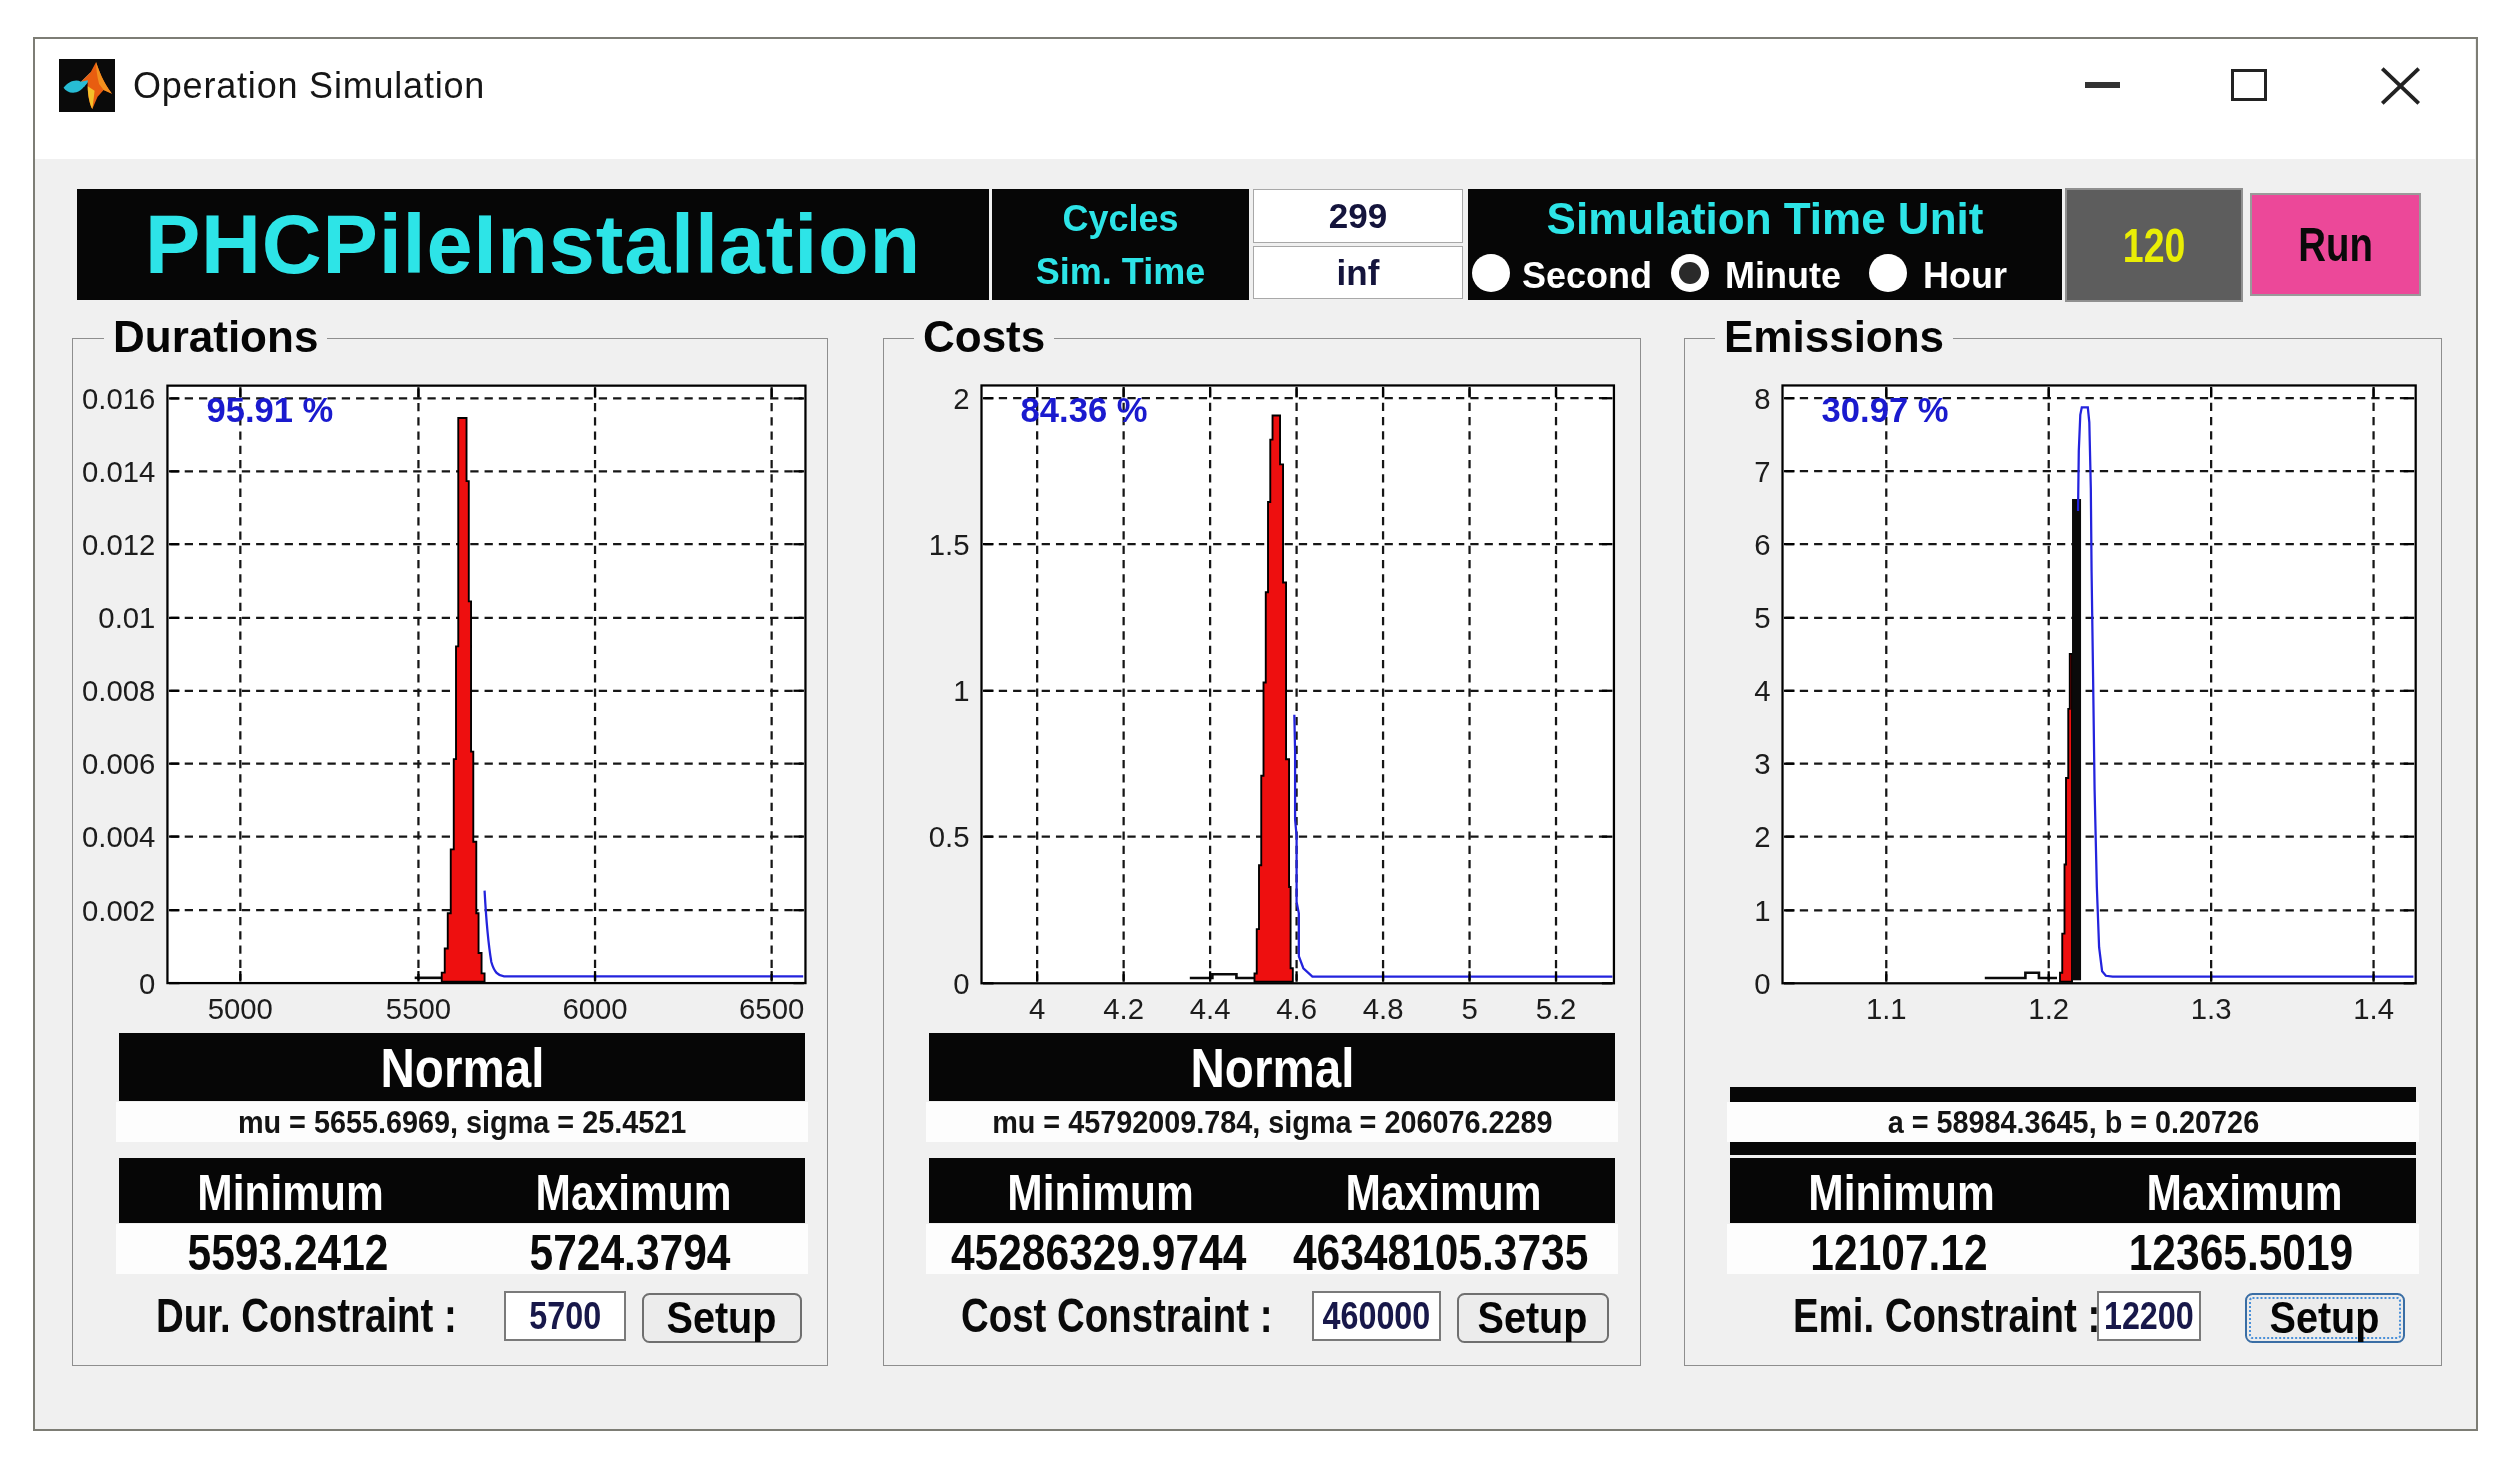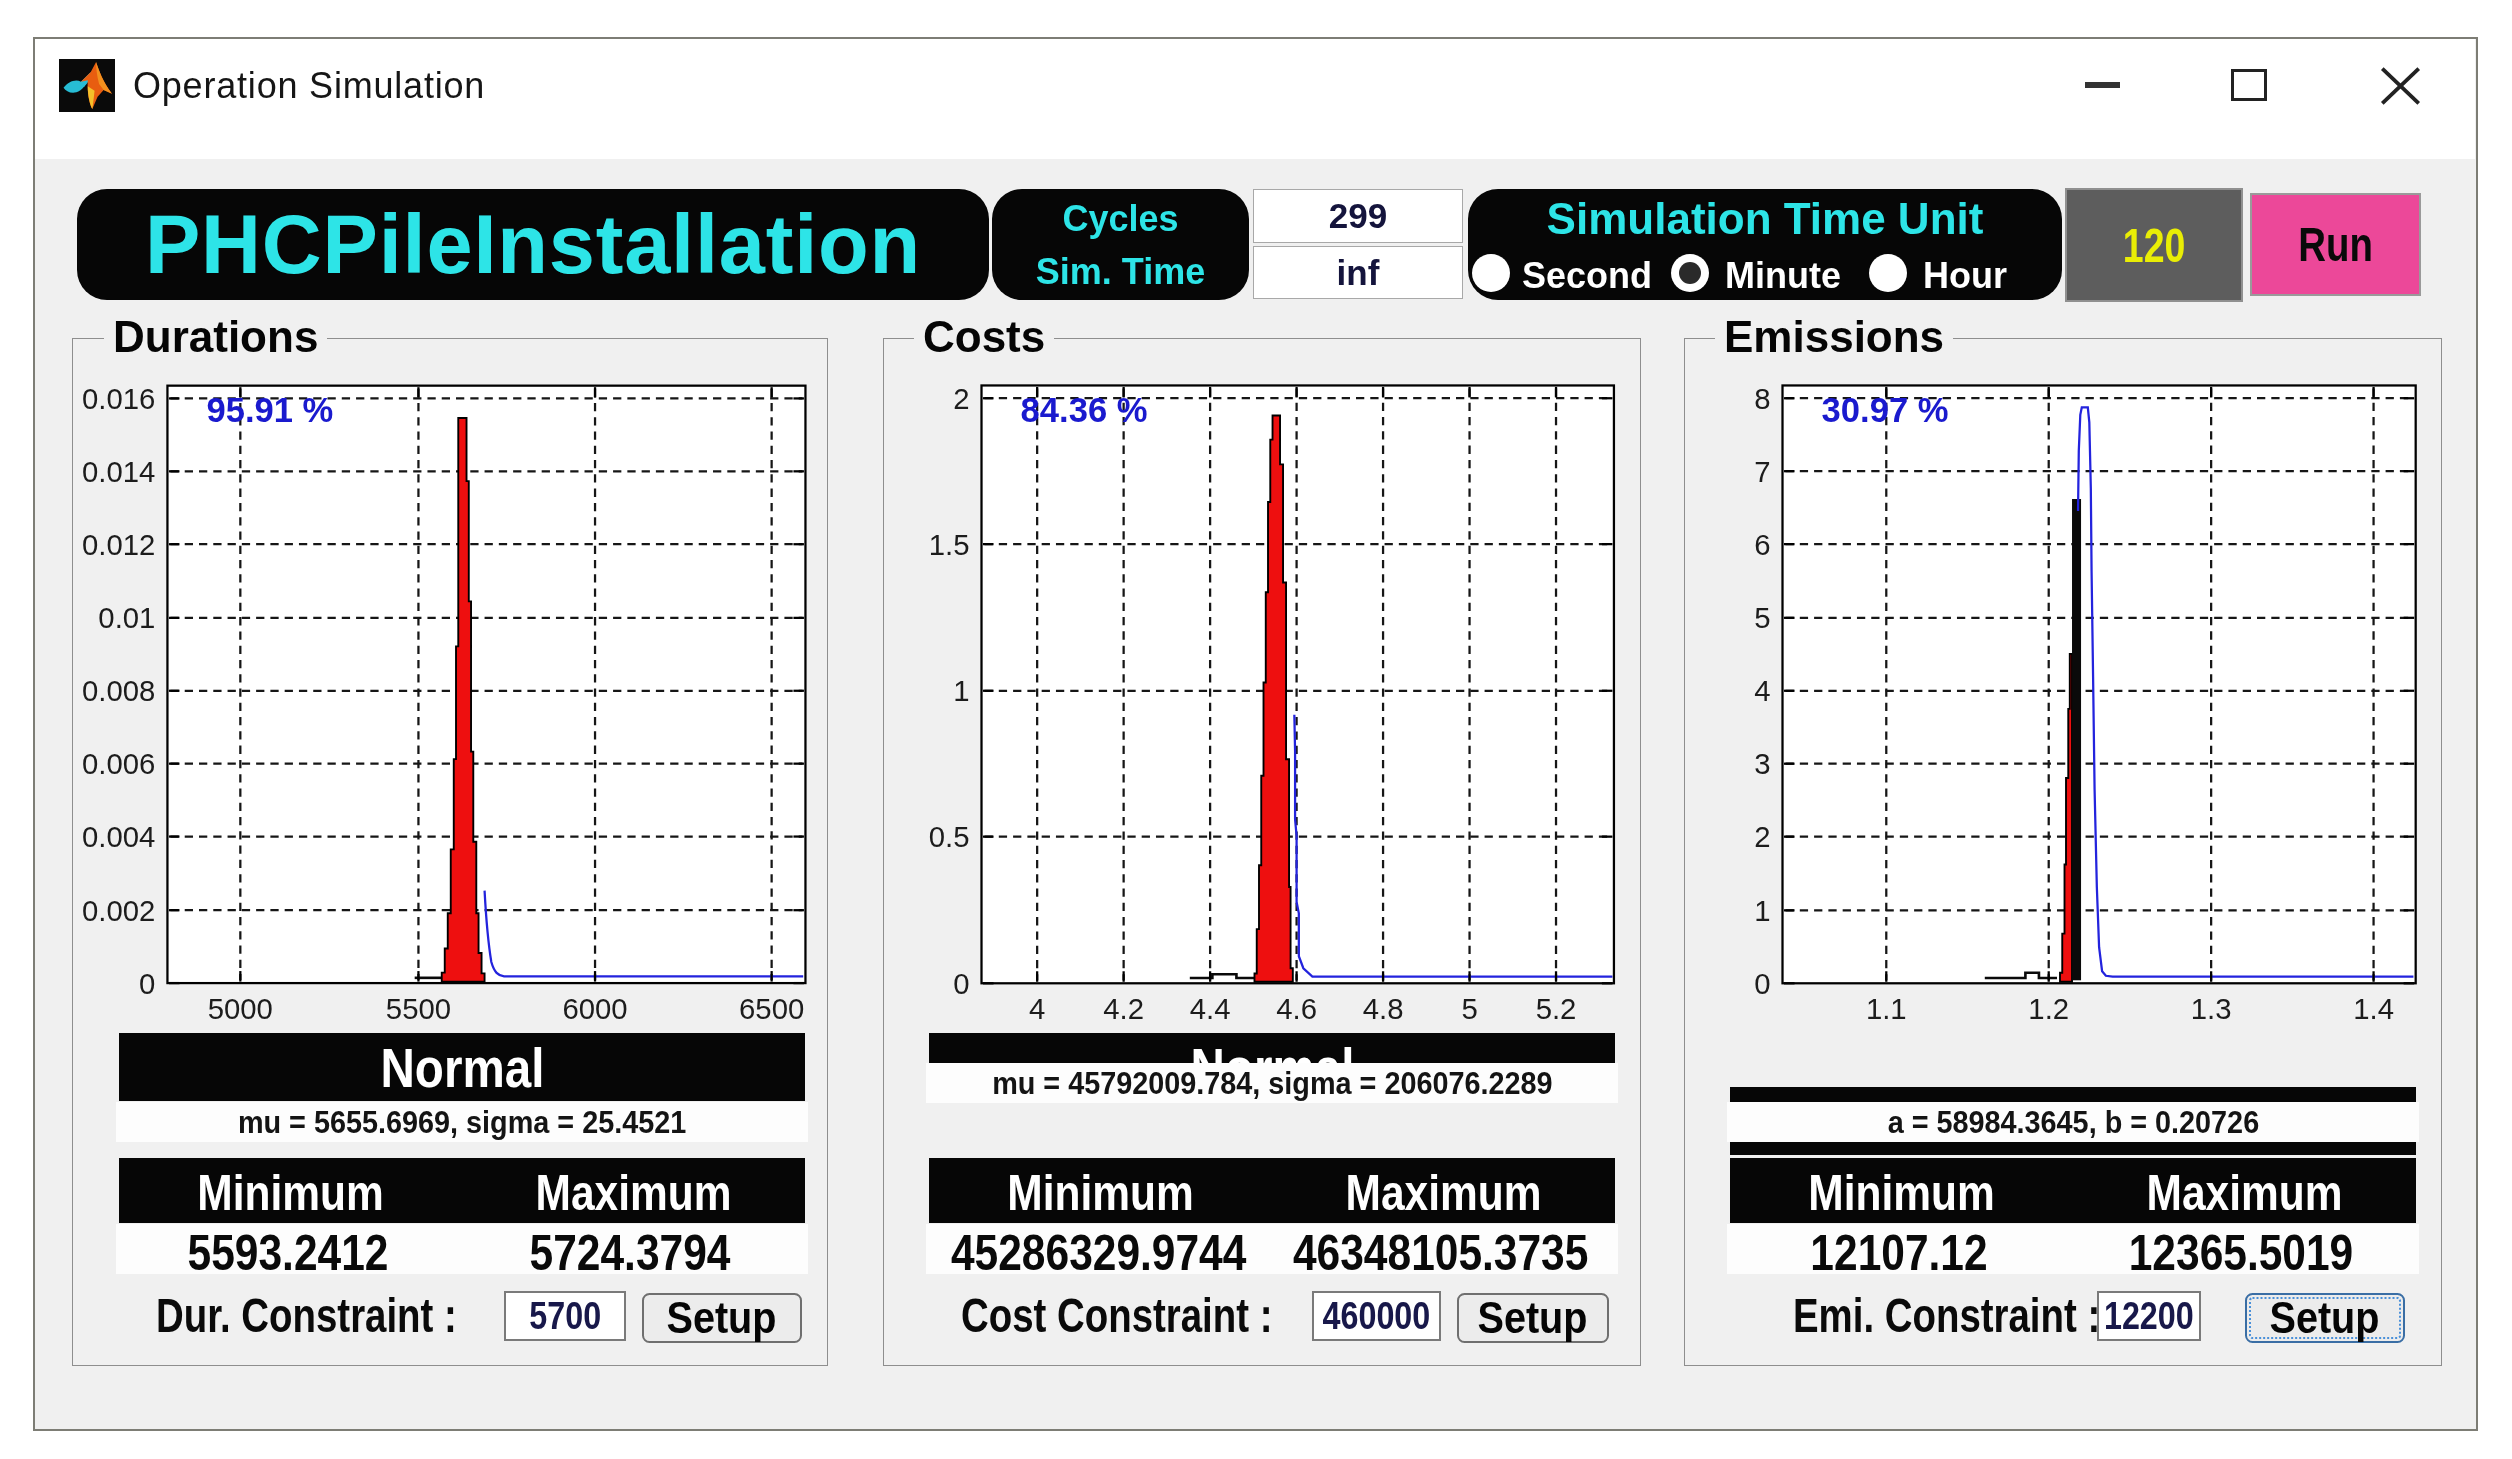--- a/index.html
+++ b/index.html
@@ -2,21 +2,21 @@
 <html style="font-size:12px"><head><meta charset="utf-8"><title>Operation Simulation</title>
 <style>
 html,body{margin:0;padding:0;background:#ffffff;}
 #page{position:relative;width:2512px;height:1459px;background:#ffffff;overflow:hidden;
   font-family:"Liberation Sans",sans-serif;}
 #page *{box-sizing:border-box;}
 .abs{position:absolute;}
 #win{position:absolute;left:33px;top:37px;width:2445px;height:1394px;border:2.3px solid #7d7d75;background:#f0f0f0;}
 #titlebar{position:absolute;left:35px;top:39px;width:2440px;height:120px;background:#ffffff;}
 #title{position:absolute;left:133px;top:65px;font-size:36px;color:#161616;letter-spacing:0.8px;white-space:nowrap;}
-.blackbox{position:absolute;background:#060606;border-radius:30px;}
+.blackbox{position:absolute;background:#060606;}
 .cy{color:#2de4e7;font-weight:bold;}
 .cond{display:inline-block;transform:scaleX(0.85);transform-origin:center center;white-space:nowrap;}
 .flexc{display:flex;align-items:center;justify-content:center;}
 .blk{position:absolute;background:#060606;display:flex;align-items:center;justify-content:center;}
 .wrow{position:absolute;background:#fdfdfd;display:flex;align-items:center;justify-content:center;}
 .bw74{font-size:56px;font-weight:bold;color:#ffffff;}
 .bw66{font-size:50px;font-weight:bold;color:#ffffff;top:6px;}
 .bk66{font-size:50px;font-weight:bold;color:#0a0a0a;top:0px;}
 .mu{font-size:32px;color:#141414;font-weight:bold;transform:scaleX(0.9);display:inline-block;white-space:nowrap;}
 .clab{position:absolute;display:flex;align-items:center;font-size:48px;font-weight:bold;color:#0a0a0a;}
@@ -223,21 +223,21 @@
 <text x="1289" y="544" text-anchor="end" font-family="Liberation Sans, sans-serif" font-size="39" fill="#1c1c1c">2</text>
 <text x="1289" y="738" text-anchor="end" font-family="Liberation Sans, sans-serif" font-size="39" fill="#1c1c1c">1.5</text>
 <text x="1289" y="933" text-anchor="end" font-family="Liberation Sans, sans-serif" font-size="39" fill="#1c1c1c">1</text>
 <text x="1289" y="1127" text-anchor="end" font-family="Liberation Sans, sans-serif" font-size="39" fill="#1c1c1c">0.5</text>
 <text x="1289" y="1322" text-anchor="end" font-family="Liberation Sans, sans-serif" font-size="39" fill="#1c1c1c">0</text>
 <text x="1357" y="561" font-family="Liberation Sans, sans-serif" font-size="46" font-weight="bold" fill="#1a1ace" transform="scale(1,1)">84.36 %</text>
 </svg>
 <div class="blk" style="left:929px;top:1033px;width:686px;height:68px">
       <span class="cond bw74">Normal</span>
     </div>
-<div class="wrow" style="left:926px;top:1063px;width:692px;height:40px">
+<div class="wrow" style="left:926px;top:1102px;width:692px;height:40px">
       <span class="mu">mu = 45792009.784, sigma = 206076.2289</span>
     </div>
 <div class="blk" style="left:929px;top:1158px;width:686px;height:65px">
       <span class="cond bw66" style="position:absolute;left:21px;width:301px;text-align:center">Minimum</span>
       <span class="cond bw66" style="position:absolute;left:364px;width:301px;text-align:center">Maximum</span>
     </div>
 <div class="wrow" style="left:926px;top:1224px;width:692px;height:50px">
       <span class="cond bk66" style="position:absolute;left:-1.5px;width:346px;text-align:center">45286329.9744</span>
       <span class="cond bk66" style="position:absolute;left:341px;width:346px;text-align:center">46348105.3735</span>
     </div>

